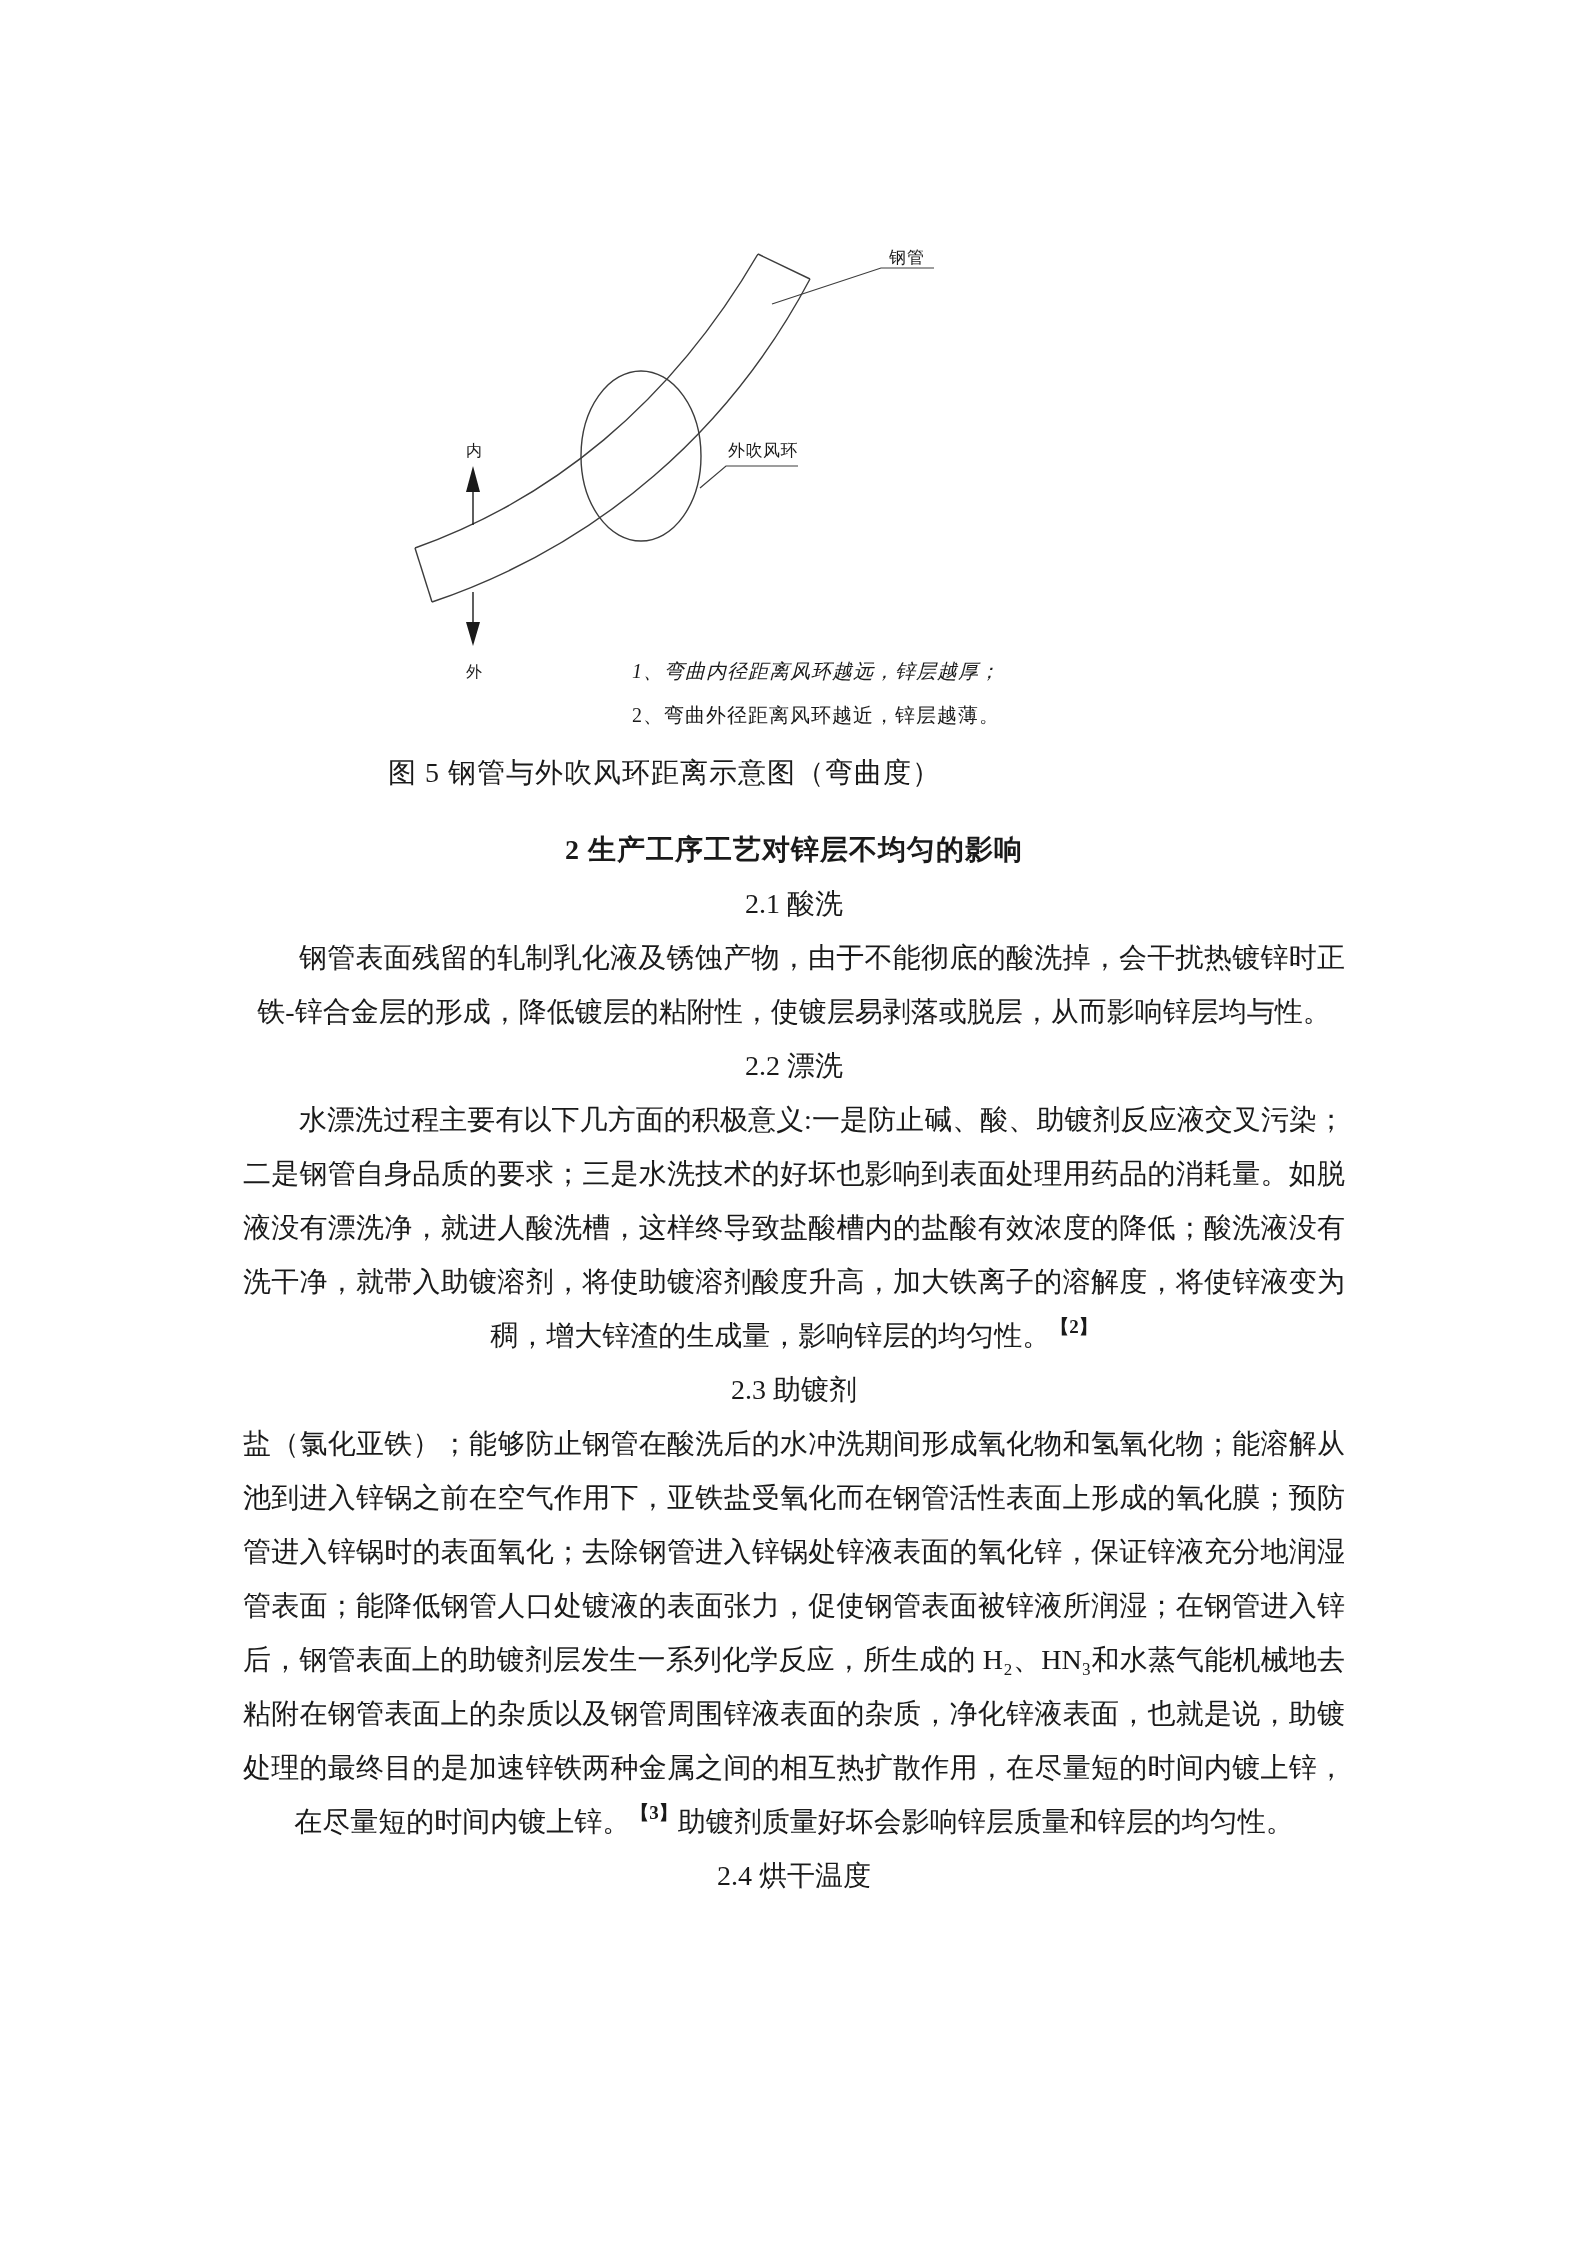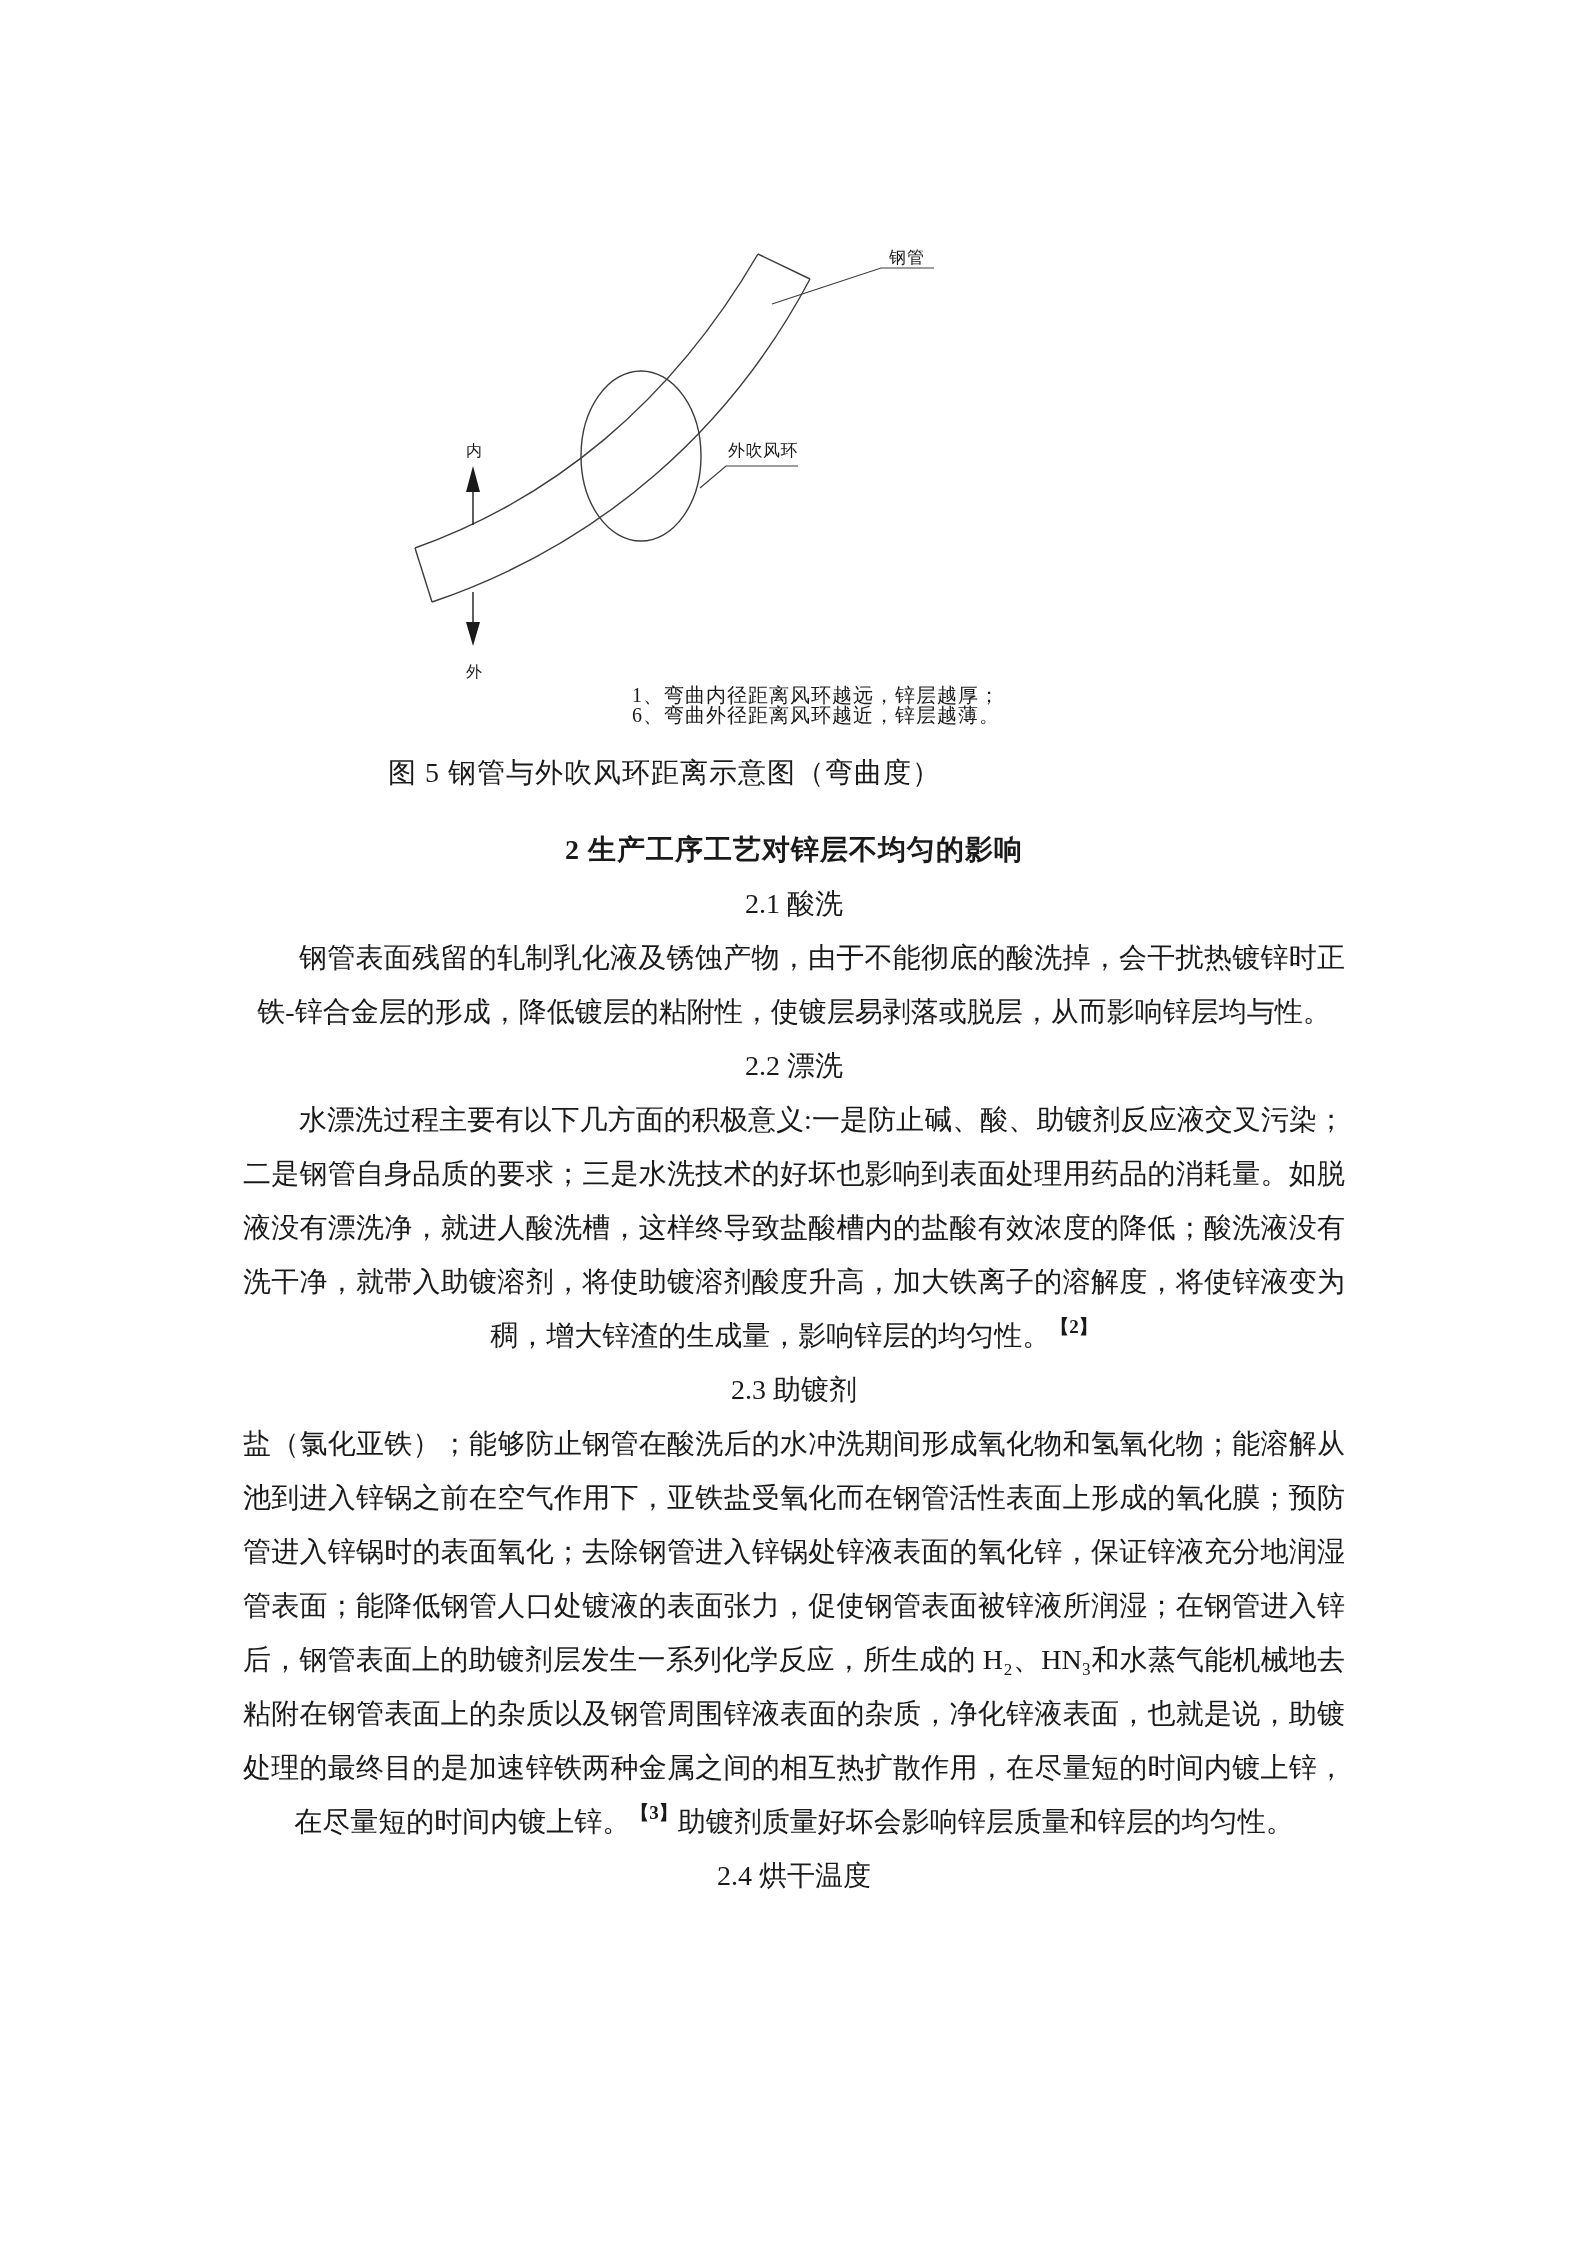--- a/index.html
+++ b/index.html
@@ -13,21 +13,21 @@
     overflow:hidden;
   }
   svg.diagram{position:absolute;left:0;top:0;width:1587px;height:2245px;}
   svg.diagram text{fill:#1a1a1a;font-family:"Liberation Serif","DejaVu Serif",serif;}
 
   .fig-note{
     position:absolute;left:632px;width:460px;height:28px;
     font-size:20px;line-height:28px;letter-spacing:1px;
     white-space:nowrap;overflow:hidden;
   }
-  .fig-note.n1{top:681px;}
+  .fig-note.n1{top:657px;font-style:italic;}
   .fig-note.n2{top:701px;}
 
   .fig-caption{
     position:absolute;left:0;top:755px;width:1329px;
     text-align:center;font-size:28px;line-height:36px;letter-spacing:1px;
     white-space:nowrap;overflow:hidden;
   }
 
   .bodyblock{
     position:absolute;left:243px;top:823px;width:1102px;
@@ -79,21 +79,21 @@
     <text x="474" y="677" font-size="16" text-anchor="middle">外</text>
 
     <polyline points="772,304 881,268 934,268" fill="none" stroke="#3d3d3d" stroke-width="1.2"></polyline>
     <text x="889" y="263" font-size="17" letter-spacing="1">钢管</text>
 
     <polyline points="700,488 726,466 798,466" fill="none" stroke="#3d3d3d" stroke-width="1.2"></polyline>
     <text x="728" y="456" font-size="17" letter-spacing="0.5">外吹风环</text>
   </svg>
 
   <div class="fig-note n1">1、弯曲内径距离风环越远，锌层越厚；</div>
-  <div class="fig-note n2">6、弯曲外径距离风环越近，锌层越薄。</div>
+  <div class="fig-note n2">2、弯曲外径距离风环越近，锌层越薄。</div>
 
   <div class="fig-caption">图 5 钢管与外吹风环距离示意图（弯曲度）</div>
 
   <div class="bodyblock">
 
     <div class="line head">2 生产工序工艺对锌层不均匀的影响</div>
 
     <div class="line l">2.1 酸洗</div>
 
     <div class="line j ind">钢管表面残留的轧制乳化液及锈蚀产物，由于不能彻底的酸洗掉，会干扰热镀锌时正常</div>

